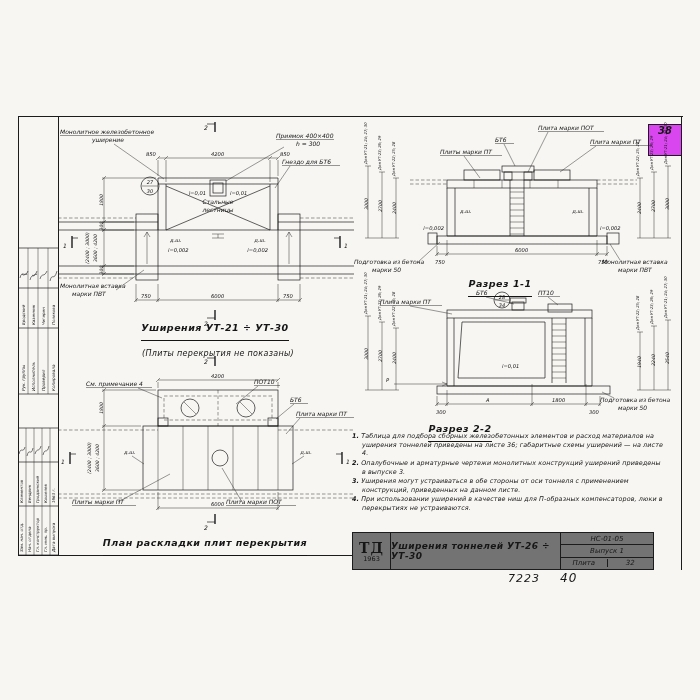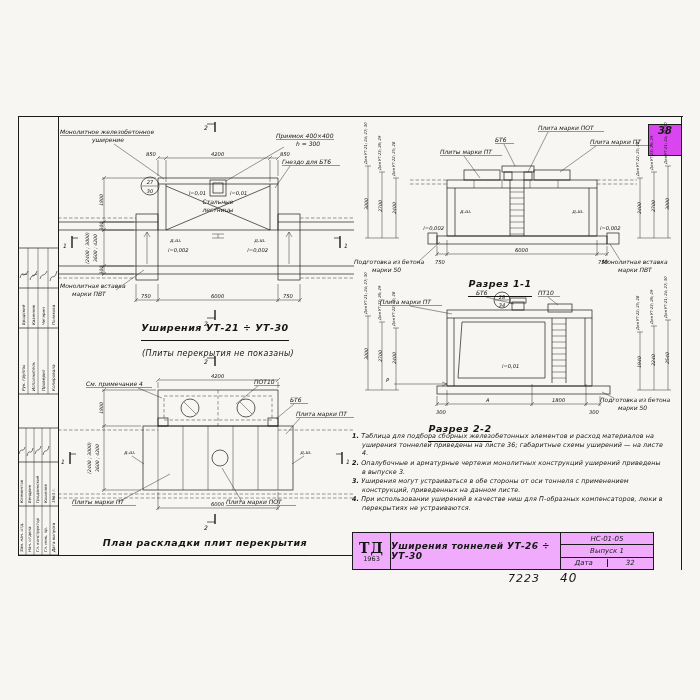--- a/index.html
+++ b/index.html
@@ -36,21 +36,21 @@
   .psub{font:italic 8px "DejaVu Sans",sans-serif;letter-spacing:.3px;margin-left:6px;}
   .tc{text-align:center;}
   .notes{left:352px;top:432px;width:312px;}
   .notes .nt{font:italic bold 9px "DejaVu Sans",sans-serif;border-bottom:1.2px solid #141414;
              display:inline-block;margin-bottom:3px;letter-spacing:.5px;}
   .note-item{font:italic 6.4px "DejaVu Sans",sans-serif;line-height:1.35;
              padding-left:10px;text-indent:-10px;margin-bottom:1px;letter-spacing:.1px;}
   .note-num{font-weight:bold;}
   
   .tblock{left:352px;top:532px;width:302px;height:38px;border:1.4px solid #1c1c1c;
-          display:flex;background:#f0abfc;box-sizing:border-box;}
+          display:flex;background:#737373;box-sizing:border-box;}
   .tb-logo{width:37px;border-right:1.2px solid #1c1c1c;display:flex;flex-direction:column;
            align-items:center;justify-content:center;}
   .tb-logo .lg{font:bold 14px "DejaVu Serif",serif;letter-spacing:1px;}
   .tb-logo .yr{font:6.5px "DejaVu Sans",sans-serif;margin-top:-1px;}
   .tb-main{flex:1;display:flex;align-items:center;justify-content:center;
            font:italic bold 9px "DejaVu Sans",sans-serif;letter-spacing:.4px;}
   .tb-right{width:92px;border-left:1.2px solid #1c1c1c;display:flex;flex-direction:column;}
   .tb-right .r1,.tb-right .r2{border-bottom:1px solid #1c1c1c;}
   .tb-right .row{flex:1;display:flex;align-items:center;justify-content:center;
            font:italic 7px "DejaVu Sans",sans-serif;}
@@ -447,20 +447,20 @@
 <div class="abs tblock">
   <div class="tb-logo">
     <span class="lg">ТД</span>
     <span class="yr">1963</span>
   </div>
   <div class="tb-main">Уширения тоннелей УТ-26 ÷ УТ-30</div>
   <div class="tb-right">
     <div class="row r1">НС-01-05</div>
     <div class="row r2">Выпуск 1</div>
     <div class="row r3">
-      <div class="c c1">Дата</div>
+      <div class="c c1">Плита</div>
       <div class="c">32</div>
     </div>
   </div>
 </div>
 
 <span class="abs footnum" style="left:508px;top:572px">7223</span>
 <span class="abs footnum" style="left:560px;top:571px;font-size:12px">40</span>
 
 </body></html>

